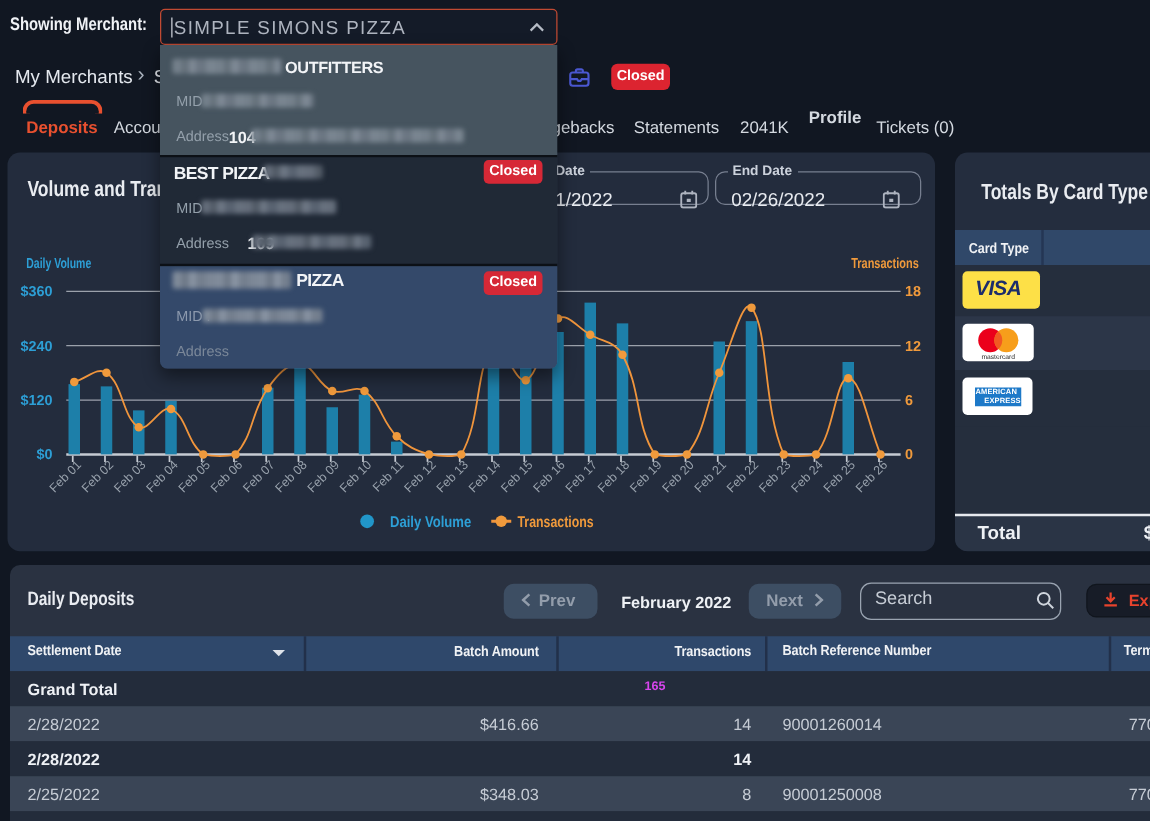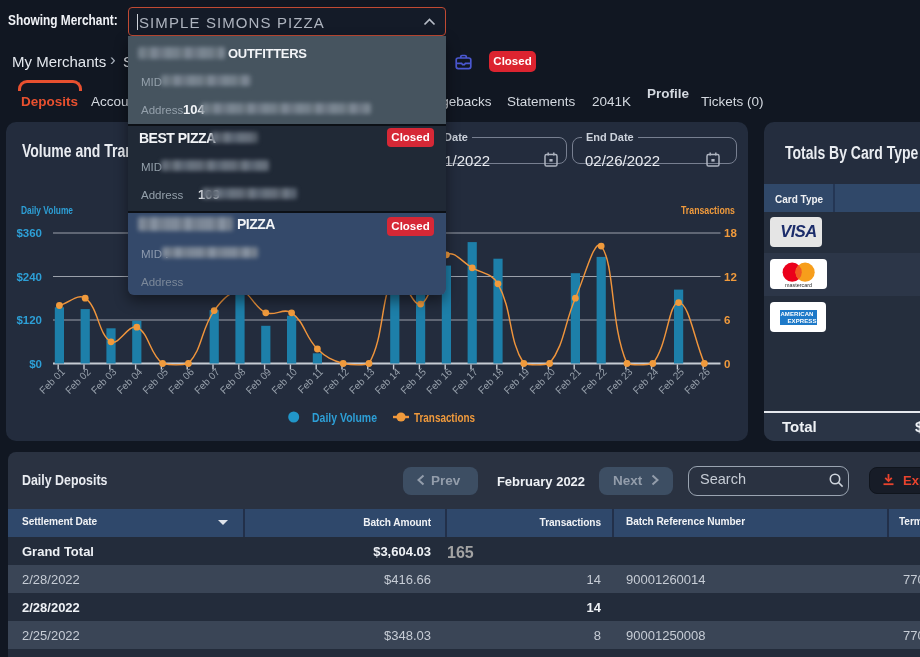--- a/index.html
+++ b/index.html
@@ -184,21 +184,21 @@
   <div class="abs b" style="left:21px;top:20.5px;font-size:17.5px;transform:scaleX(.8);transform-origin:0 0;color:#e9ecf1;">Totals By Card Type</div>
   <div class="abs" style="left:0;top:61.5px;width:320px;height:28px;background:#304869;"></div>
   <div class="abs" style="left:69px;top:61.5px;width:2px;height:28px;background:#243654;"></div>
   <div class="abs b" style="left:11px;top:71px;font-size:11.5px;transform:scaleX(.87);transform-origin:0 0;color:#f0f2f5;">Card Type</div>
 
   <div class="abs" style="left:0;top:89.5px;width:320px;height:41.5px;background:#252e3d;"></div>
   <div class="abs" style="left:0;top:131px;width:320px;height:43px;background:#2c3648;"></div>
   <div class="abs" style="left:0;top:174px;width:320px;height:45px;background:#252e3d;"></div>
   <div class="abs" style="left:0;top:219px;width:320px;height:70px;background:#252e3d;"></div>
 
-  <div class="abs" style="left:6px;top:95px;width:52px;height:30px;background:#e5e5e5;border-radius:4px;">
+  <div class="abs" style="left:6px;top:95px;width:62px;height:30px;background:#fde047;border-radius:4px;">
     <span class="abs b" style="left:0;top:5px;width:57px;text-align:center;font-size:16.5px;font-style:italic;color:#1c2d6b;letter-spacing:-0.5px;">VISA</span>
   </div>
 
   <div class="abs" style="left:6px;top:137px;width:57px;height:30px;background:#fff;border-radius:4px;">
     <svg class="abs" style="left:0;top:0" width="57" height="30" viewBox="0 0 57 30">
       <defs>
           <clipPath id="mcc">
             <circle cx="22.2" cy="13.2" r="9.6"></circle>
           </clipPath>
         </defs>
@@ -258,22 +258,21 @@
   <div class="abs" style="left:879px;top:56.5px;width:2px;height:28px;background:#22304a;"></div>
   <div class="abs b" style="left:14px;top:63px;font-size:11.5px;letter-spacing:-0.1px;transform:scaleX(.88);transform-origin:0 0;color:#f0f2f5;">Settlement Date</div>
   <div class="abs" style="left:210px;top:68px;width:0;height:0;border-left:5px solid transparent;border-right:5px solid transparent;border-top:5px solid #dfe3ea;"></div>
   <div class="abs b" style="left:237px;top:64px;width:186px;text-align:right;font-size:11.5px;letter-spacing:-0.1px;transform:scaleX(.88);transform-origin:100% 0;color:#f0f2f5;">Batch Amount</div>
   <div class="abs b" style="left:439px;top:64px;width:154px;text-align:right;font-size:11.5px;letter-spacing:-0.1px;transform:scaleX(.88);transform-origin:100% 0;color:#f0f2f5;">Transactions</div>
   <div class="abs b" style="left:618px;top:63px;font-size:11.5px;letter-spacing:-0.1px;transform:scaleX(.88);transform-origin:0 0;color:#f0f2f5;">Batch Reference Number</div>
   <div class="abs b" style="left:891px;top:63px;font-size:11.5px;letter-spacing:-0.1px;transform:scaleX(.88);transform-origin:0 0;color:#f0f2f5;">Terminal Number</div>
 
   <div class="abs" style="left:0;top:85px;width:1060px;height:27.5px;background:#232c3b;"></div>
   <div class="abs b" style="left:14px;top:91.5px;font-size:13px;color:#eef1f5;">Grand Total</div>
-  <div class="abs b" style="left:237px;top:91.5px;width:186px;text-align:right;font-size:13px;color:#eef1f5;">$3,604.03</div>
-  <div class="abs b" style="left:439px;top:91.5px;width:154px;text-align:left;font-size:16px;color:#a3a3a3;">165</div>
+  <div class="abs b" style="left:439px;top:91.5px;width:154px;text-align:center;font-size:10px;color:#d946ef;">165</div>
 
   <div class="abs" style="left:0;top:112.5px;width:1060px;height:28px;background:#3a4556;"></div>
   <div class="abs" style="left:14px;top:119.5px;font-size:13px;color:#c6ccd5;">2/28/2022</div>
   <div class="abs" style="left:237px;top:119.5px;width:186px;text-align:right;font-size:13px;color:#c6ccd5;">$416.66</div>
   <div class="abs" style="left:439px;top:119.5px;width:154px;text-align:right;font-size:13px;color:#c6ccd5;">14</div>
   <div class="abs" style="left:618px;top:119.5px;font-size:13px;color:#c6ccd5;">90001260014</div>
   <div class="abs" style="left:895px;top:119.5px;font-size:13px;color:#c6ccd5;">77001175</div>
 
   <div class="abs" style="left:0;top:140.5px;width:1060px;height:28px;background:#232c3b;"></div>
   <div class="abs b" style="left:14px;top:147.5px;font-size:13px;color:#eef1f5;">2/28/2022</div>

